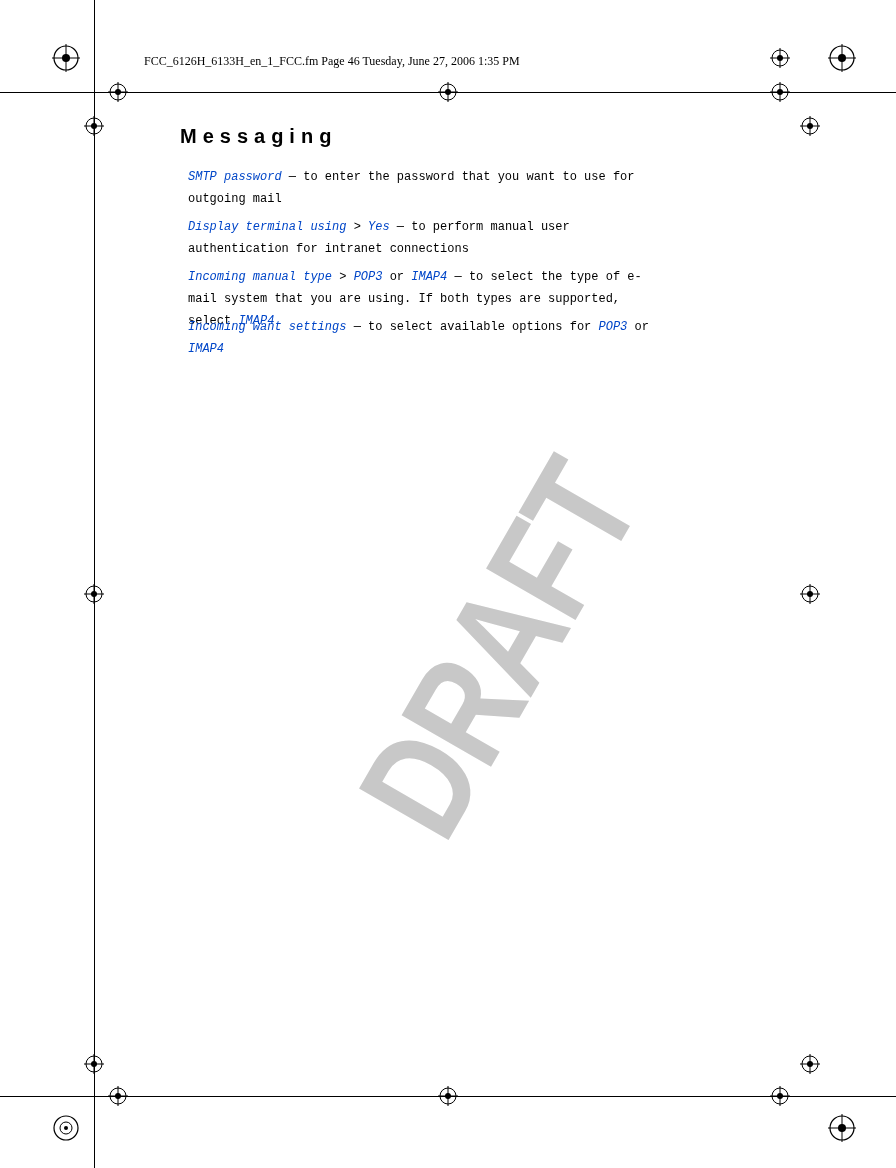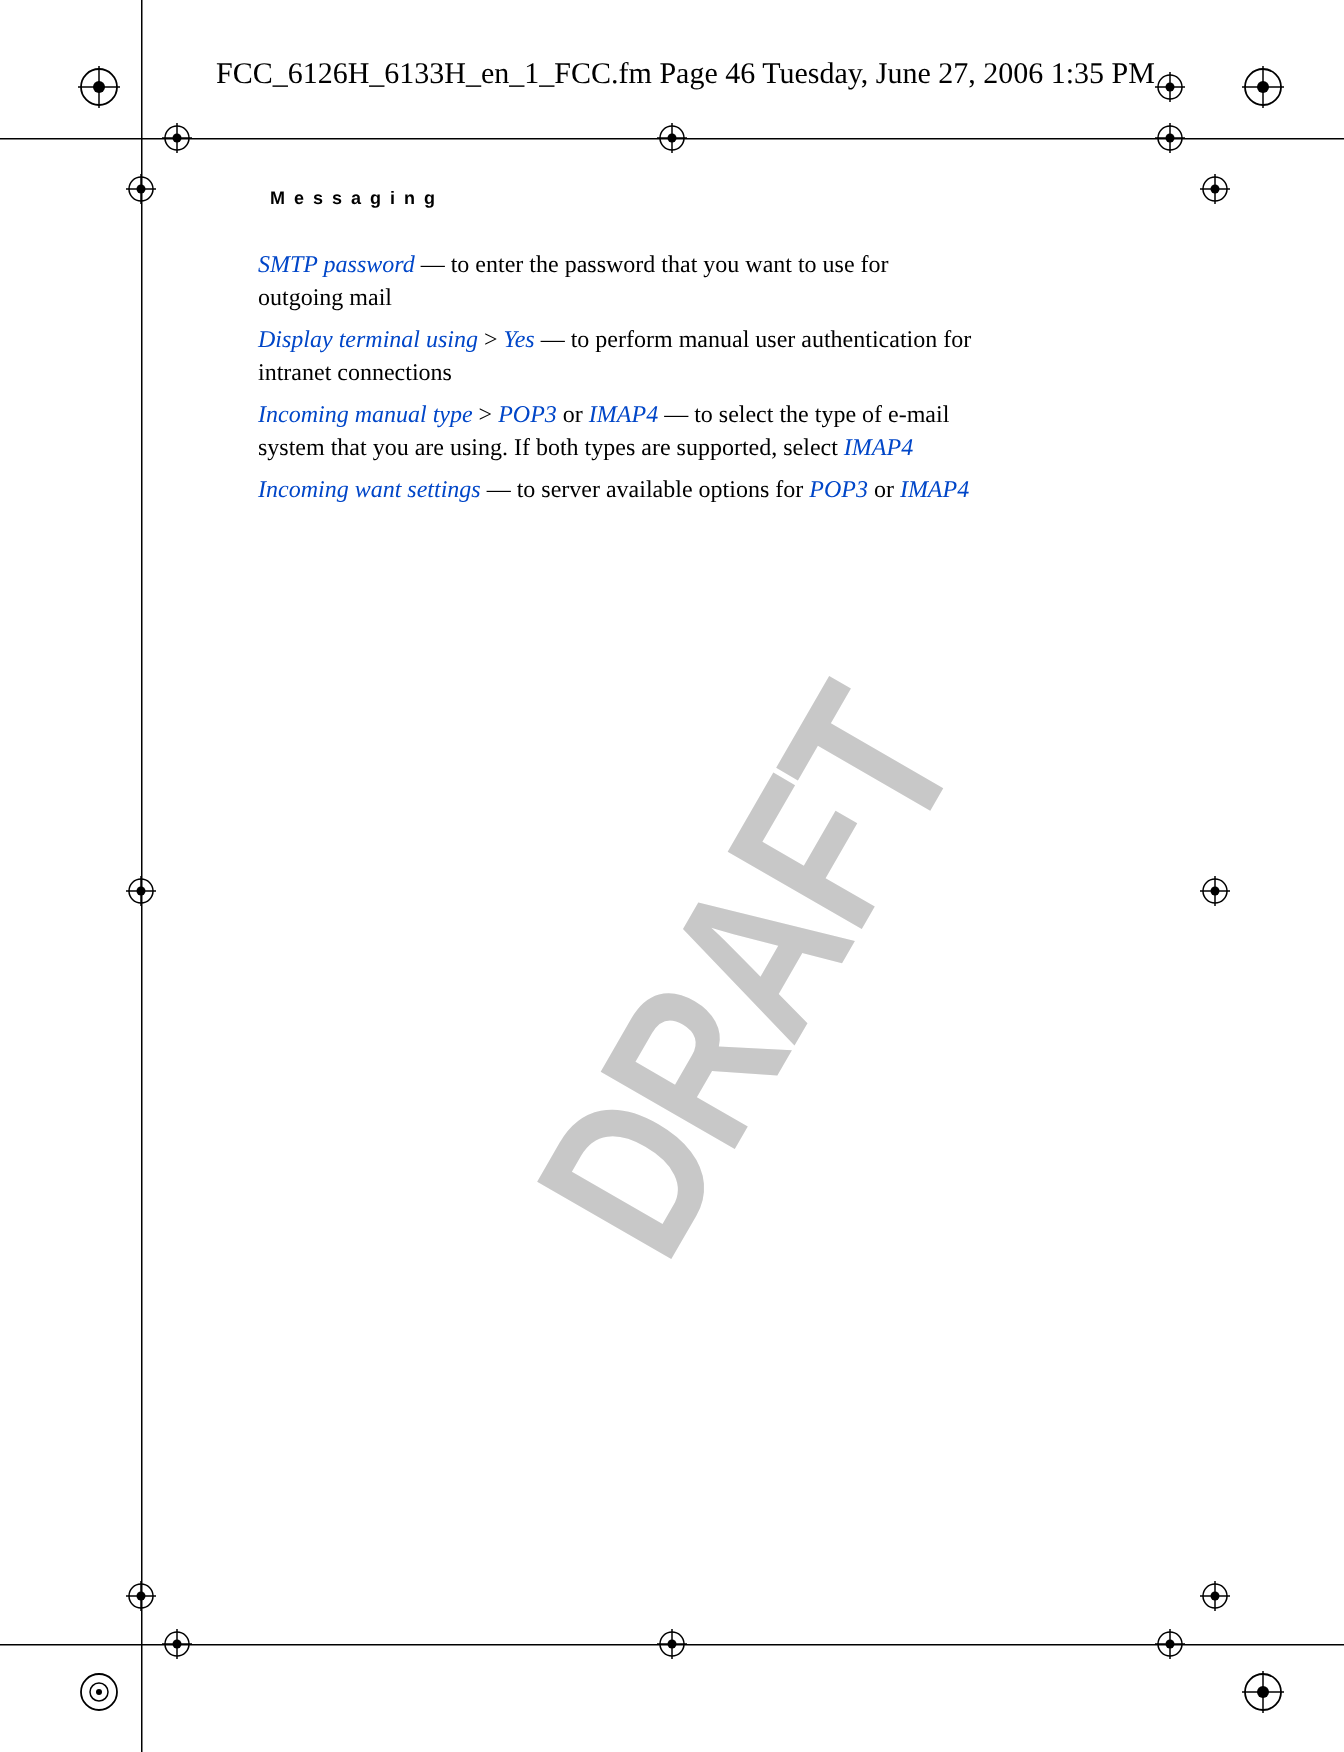--- a/index.html
+++ b/index.html
@@ -35,43 +35,43 @@
   .reg-icon svg { width: 28px; height: 28px; display:block; }
   .reg-mark {
     position: absolute;
     width: 20px;
     height: 20px;
   }
   .reg-mark svg { width: 20px; height: 20px; display:block; }
 
   .header-line {
     position: absolute;
-    top: 38px;
+    top: 54px;
     left: 144px;
     font-family: "Times New Roman", Times, serif;
-    font-size: 20px;
+    font-size: 12px;
   }
 
   .section-title {
     position: absolute;
     top: 125px;
     left: 180px;
     font-weight: 700;
-    font-size: 12px;
+    font-size: 20px;
     letter-spacing: 6px;
     font-family: "Segoe UI", Arial, sans-serif;
   }
 
   .body-para {
     position: absolute;
-    left: 172px;
+    left: 188px;
     width: 480px;
-    font-size: 16px;
+    font-size: 12px;
     line-height: 22px;
-    font-family: Liberation Serif, serif;
+    font-family: Liberation Mono, monospace;
   }
   .blue-i { color: #0046c8; font-style: italic; }
 
   .watermark {
     position: absolute;
     top: 580px;
     left: 300px;
     font-size: 120px;
     font-weight: 700;
     color: #c8c8c8;
@@ -247,16 +247,16 @@
 
 <div class="body-para" style="top:216px">
   <span class="blue-i">Display terminal using</span><span> &gt; </span><span class="blue-i">Yes</span><span> — to perform manual user authentication for intranet connections</span>
 </div>
 
 <div class="body-para" style="top:266px">
   <span class="blue-i">Incoming manual type</span><span> &gt; </span><span class="blue-i">POP3</span><span> or </span><span class="blue-i">IMAP4</span><span> — to select the type of e-mail system that you are using. If both types are supported, select </span><span class="blue-i">IMAP4</span>
 </div>
 
 <div class="body-para" style="top:316px">
-  <span class="blue-i">Incoming want settings</span><span> — to server available options for </span><span class="blue-i">POP3</span><span> or </span><span class="blue-i">IMAP4</span>
+  <span class="blue-i">Incoming want settings</span><span> — to select available options for </span><span class="blue-i">POP3</span><span> or </span><span class="blue-i">IMAP4</span>
 </div>
 
 </div>
 
 </body></html>

